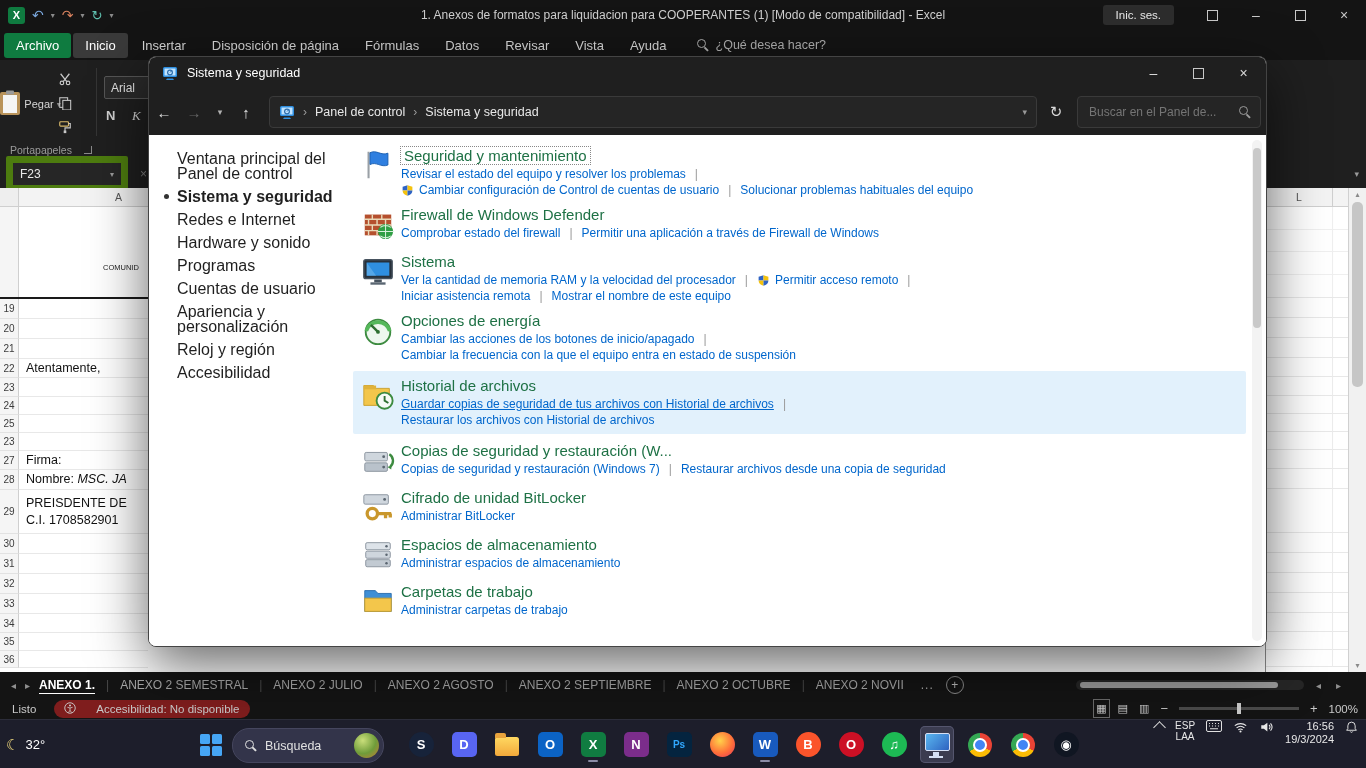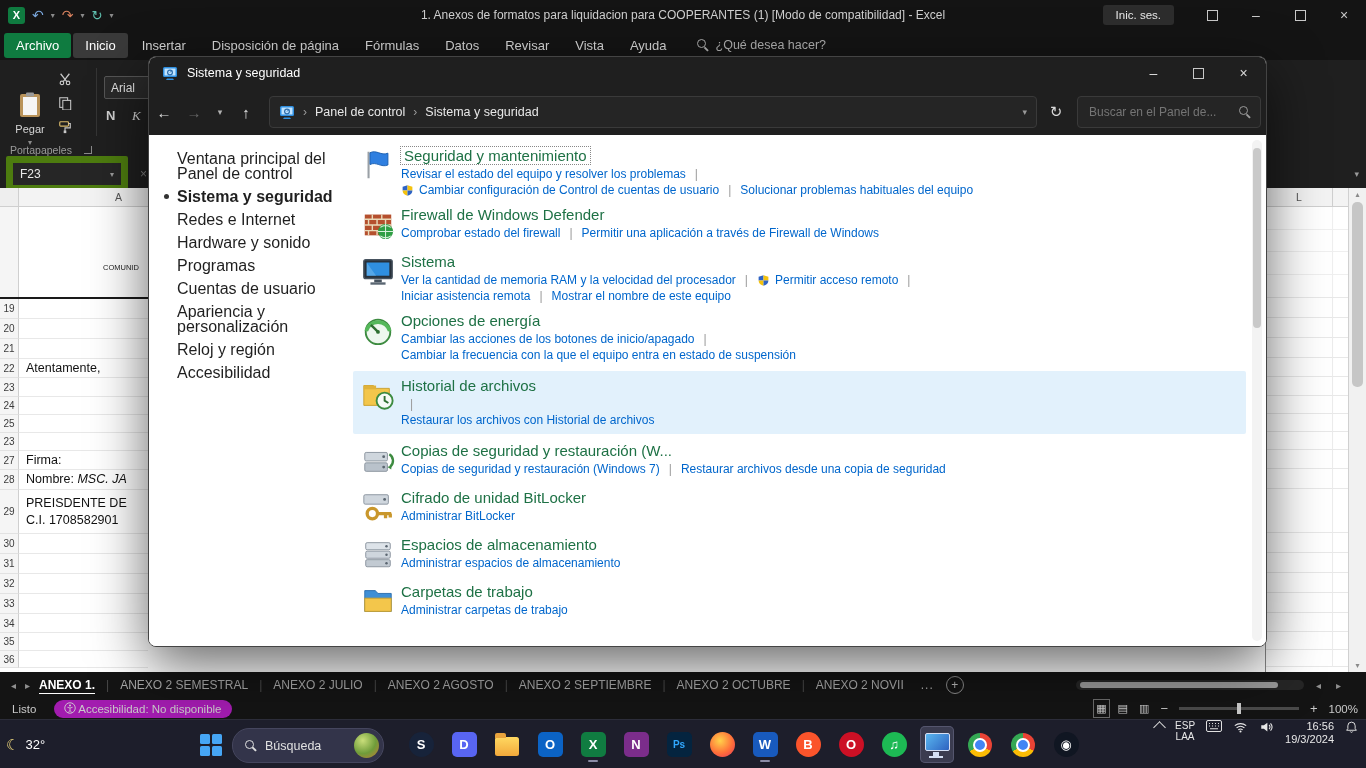--- a/index.html
+++ b/index.html
@@ -25,21 +25,21 @@
   #xl-tabs{display:flex;align-items:center;gap:2px}
   .xtab{color:#d6d6d6;font-size:13px;padding:5px 12px;border-radius:3px;white-space:nowrap}
   .xtab.archivo{background:#0f7b40;color:#fff}
   .xtab.active{background:#3a3a3a;color:#fff}
   .xl-tellme{display:flex;align-items:center;gap:7px;color:#b0b0b0;font-size:12.5px;margin-left:16px;white-space:nowrap}
   .lens{position:relative;width:12px;height:12px;display:inline-block}
   .lens::before{content:"";position:absolute;width:7px;height:7px;border:1.5px solid currentColor;border-radius:50%;left:0;top:0}
   .lens::after{content:"";position:absolute;width:4.5px;height:1.5px;background:currentColor;transform:rotate(45deg);left:7px;top:8.5px}
 
   .xl-ribbon{position:absolute;left:0;top:60px;width:1366px;height:100px;background:#1f1f1f;border-bottom:1px solid #000;z-index:1}
-  .paste-big{position:absolute;left:8px;top:22px;width:44px;height:74px;display:flex;flex-direction:column;align-items:center;justify-content:center;gap:3px;color:#d6d6d6;font-size:11px}
+  .paste-big{position:absolute;left:8px;top:7px;width:44px;height:74px;display:flex;flex-direction:row;align-items:center;justify-content:center;gap:3px;color:#d6d6d6;font-size:11px}
   .rib-small{position:absolute;left:58px;display:flex}
   .rib-divider{position:absolute;left:96px;top:8px;bottom:24px;width:1px;background:#353535}
   .grouplabel{position:absolute;left:10px;bottom:4px;font-size:10.5px;color:#9a9a9a}
   .launcher{position:absolute;left:84px;bottom:6px;width:7px;height:7px;border-right:1.4px solid #8a8a8a;border-bottom:1.4px solid #8a8a8a}
   .fontbox{position:absolute;left:104px;top:16px;width:58px;height:21px;background:#2a2a2a;border:1px solid #555;border-radius:2px;color:#e0e0e0;font-size:12px;display:flex;align-items:center;padding:0 6px}
   .fmt-n{position:absolute;left:106px;top:48px;color:#d0d0d0;font-weight:bold;font-size:13px}
   .fmt-k{position:absolute;left:132px;top:48px;color:#d0d0d0;font-style:italic;font-size:13px;font-family:"Liberation Serif",serif}
 
   .xl-formularow{position:absolute;left:0;top:160px;width:1366px;height:28px;background:#1f1f1f;border-bottom:1px solid #000;display:flex;align-items:center;z-index:1}
   .namebox{width:94px;height:22px;margin-left:6px;background:#262626;border:7px solid #4d7c0f;border-radius:2px;color:#e8e8e8;font-size:12px;display:flex;align-items:center;justify-content:space-between;padding:0 7px}
@@ -88,21 +88,21 @@
   .stsep{color:#4a4a4a}
   .soverflow{margin-left:6px;color:#a8a8a8;letter-spacing:1px}
   .newsheet{width:16px;height:16px;border:1px solid #8a8a8a;border-radius:50%;display:flex;align-items:center;justify-content:center;font-size:12px;color:#b8b8b8;margin-left:12px;line-height:1}
   .hscroll{position:absolute;right:62px;top:8px;width:228px;height:10px;background:#262626;border-radius:5px}
   .hthumb{position:absolute;left:4px;top:2px;width:198px;height:6px;background:#9a9a9a;border-radius:3px}
   .sright1{position:absolute;right:40px}
   .sright2{position:absolute;right:20px}
 
   .statusbar{position:absolute;left:0;top:698px;width:1366px;height:21px;background:#141414;display:flex;align-items:center;color:#c9c9c9;font-size:11.5px;z-index:2}
   .st-mode{margin-left:12px}
-  .st-acc{display:flex;align-items:center;gap:2px;background:#a21caf;border-radius:10px;padding:2px 10px;margin-left:18px}
+  .st-acc{display:flex;align-items:center;gap:20px;background:#7f1d1d;border-radius:10px;padding:2px 10px;margin-left:18px}
   .st-right{position:absolute;right:8px;display:flex;align-items:center;gap:11px}
   .viewico{font-size:11px;color:#c9c9c9}
   .viewico.activeview{outline:1px solid #6a6a6a;outline-offset:2px}
   .zoomtrack{width:120px;height:3px;background:#4a4a4a;position:relative}
   .zoomthumb{position:absolute;left:58px;top:-4px;width:4px;height:11px;background:#c9c9c9}
   .zoomsign{font-size:13px;color:#c9c9c9}
 
   
   .cp{position:absolute;left:148px;top:56px;width:1117px;height:589px;background:#fff;border:1px solid #444;border-radius:8px;
       box-shadow:0 18px 55px rgba(0,0,0,.6);overflow:hidden;z-index:5}
@@ -659,20 +659,21 @@
           <div class="cat hl">
             <div class="cicon"><svg viewBox="0 0 36 36" width="34" height="34">
                 <path d="M3 8h10l3 3h14v18H3z" fill="#f3c64b" stroke="#caa02e"></path>
                 <rect x="3" y="8" width="13" height="4" fill="#e0b23a"></rect>
                 <circle cx="25" cy="24" r="8.5" fill="#f7fbf7" stroke="#3d8b40" stroke-width="2"></circle>
                 <path d="M25 19v5l4 2.5" stroke="#2f6f31" stroke-width="2" fill="none"></path>
               </svg></div>
             <div class="ctext">
               <div class="ctitle">Historial de archivos</div>
               <div class="cline">
+                <span class="clink u">Guardar copias de seguridad de tus archivos con Historial de archivos</span>
                 <span class="csep">|</span>
               </div>
               <div class="cline">
                 <span class="clink">Restaurar los archivos con Historial de archivos</span>
               </div>
             </div>
           </div>
           <div class="cat">
             <div class="cicon"><svg viewBox="0 0 36 36" width="34" height="34">
                 <rect x="4" y="10" width="24" height="9" rx="1.5" fill="#cfd6dd" stroke="#8a949e"></rect>

